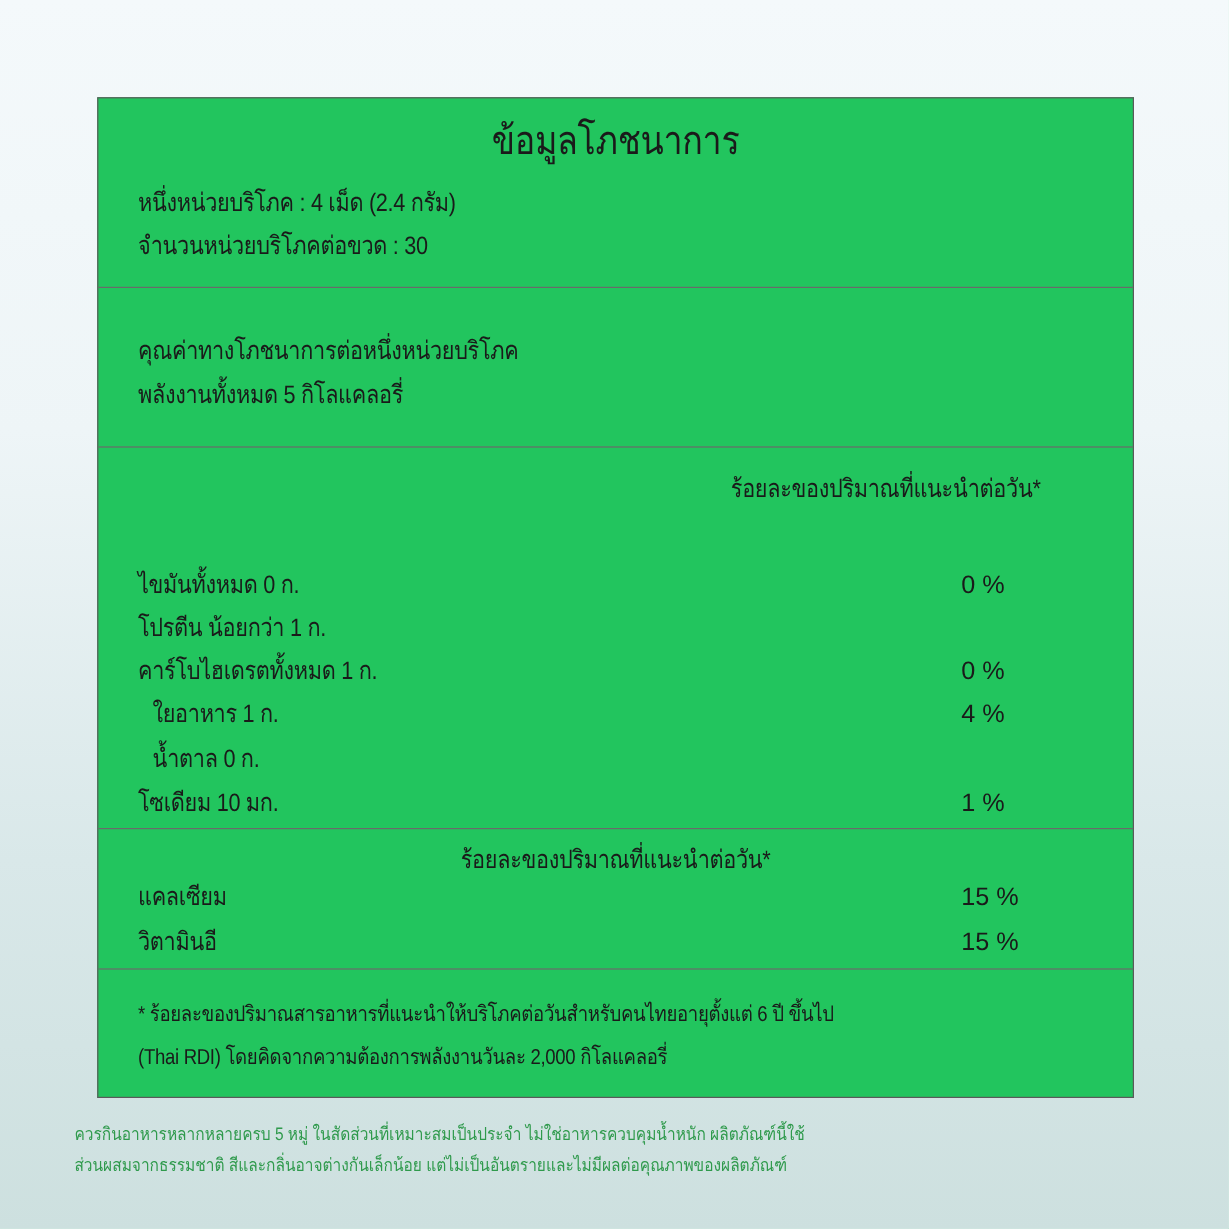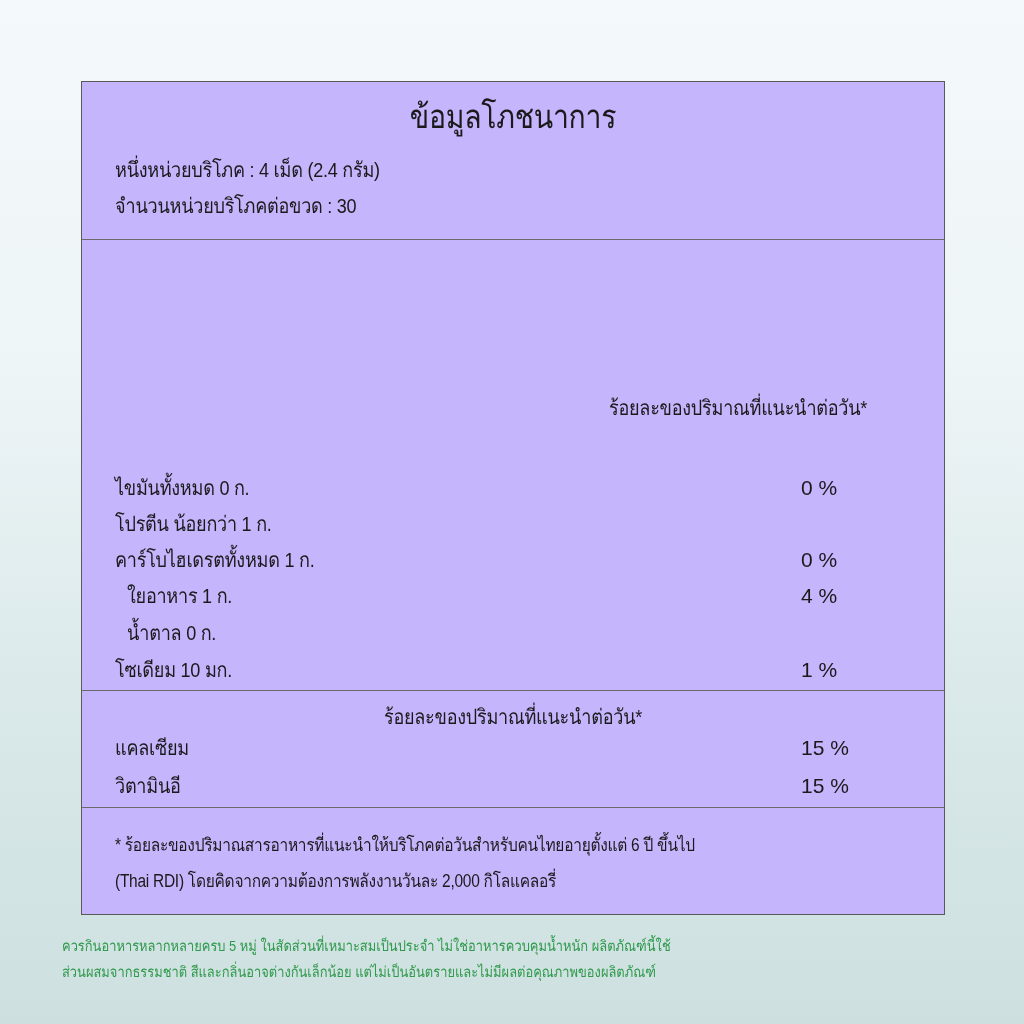--- a/index.html
+++ b/index.html
@@ -14,21 +14,21 @@
       background: linear-gradient(to bottom, #f4f9fb 0%, #eef5f7 35%, #d9e8e9 70%, #cde0df 100%);
       font-family: "DejaVu Sans Condensed", "Liberation Sans", sans-serif;
       color: #1a1a1a;
     }
     .panel {
       position: absolute;
       left: 81px;
       top: 81px;
       width: 862px;
       height: 832px;
-      background: #c4b5fd;
+      background: #22c55e;
       border: 1.5px solid #5a5a5a;
       box-sizing: content-box;
     }
     .sec {
       position: absolute;
       left: 0;
       right: 0;
       border-bottom: 1.5px solid #6a6a6a;
     }
     .sec.last { border-bottom: none; }
@@ -83,20 +83,24 @@
 <body>
 
 <div class="panel">
 
   <div class="sec" style="top:0; height:157px;">
     <div class="txt title" style="top:18px;">ข้อมูลโภชนาการ</div>
     <div class="txt" style="left:33px; top:77px;">หนึ่งหน่วยบริโภค : 4 เม็ด (2.4 กรัม)</div>
     <div class="txt" style="left:33px; top:113px;">จำนวนหน่วยบริโภคต่อขวด :  30</div>
   </div>
 
+  <div class="sec" style="top:158px; height:132px;">
+    <div class="txt" style="left:33px; top:42px;">คุณค่าทางโภชนาการต่อหนึ่งหน่วยบริโภค</div>
+    <div class="txt" style="left:33px; top:79px;">พลังงานทั้งหมด 5 กิโลแคลอรี่</div>
+  </div>
 
   <div class="sec" style="top:291px; height:317px;">
     <div class="txt" style="left:527px; top:24px;">ร้อยละของปริมาณที่แนะนำต่อวัน*</div>
 
     <div class="txt" style="left:33px; top:104px;">ไขมันทั้งหมด    0 ก.</div>
     <div class="pct" style="top:104px;">0 %</div>
 
     <div class="txt" style="left:33px; top:140px;">โปรตีน น้อยกว่า   1 ก.</div>
     <div class="pct" style="top:140px;"></div>
 

